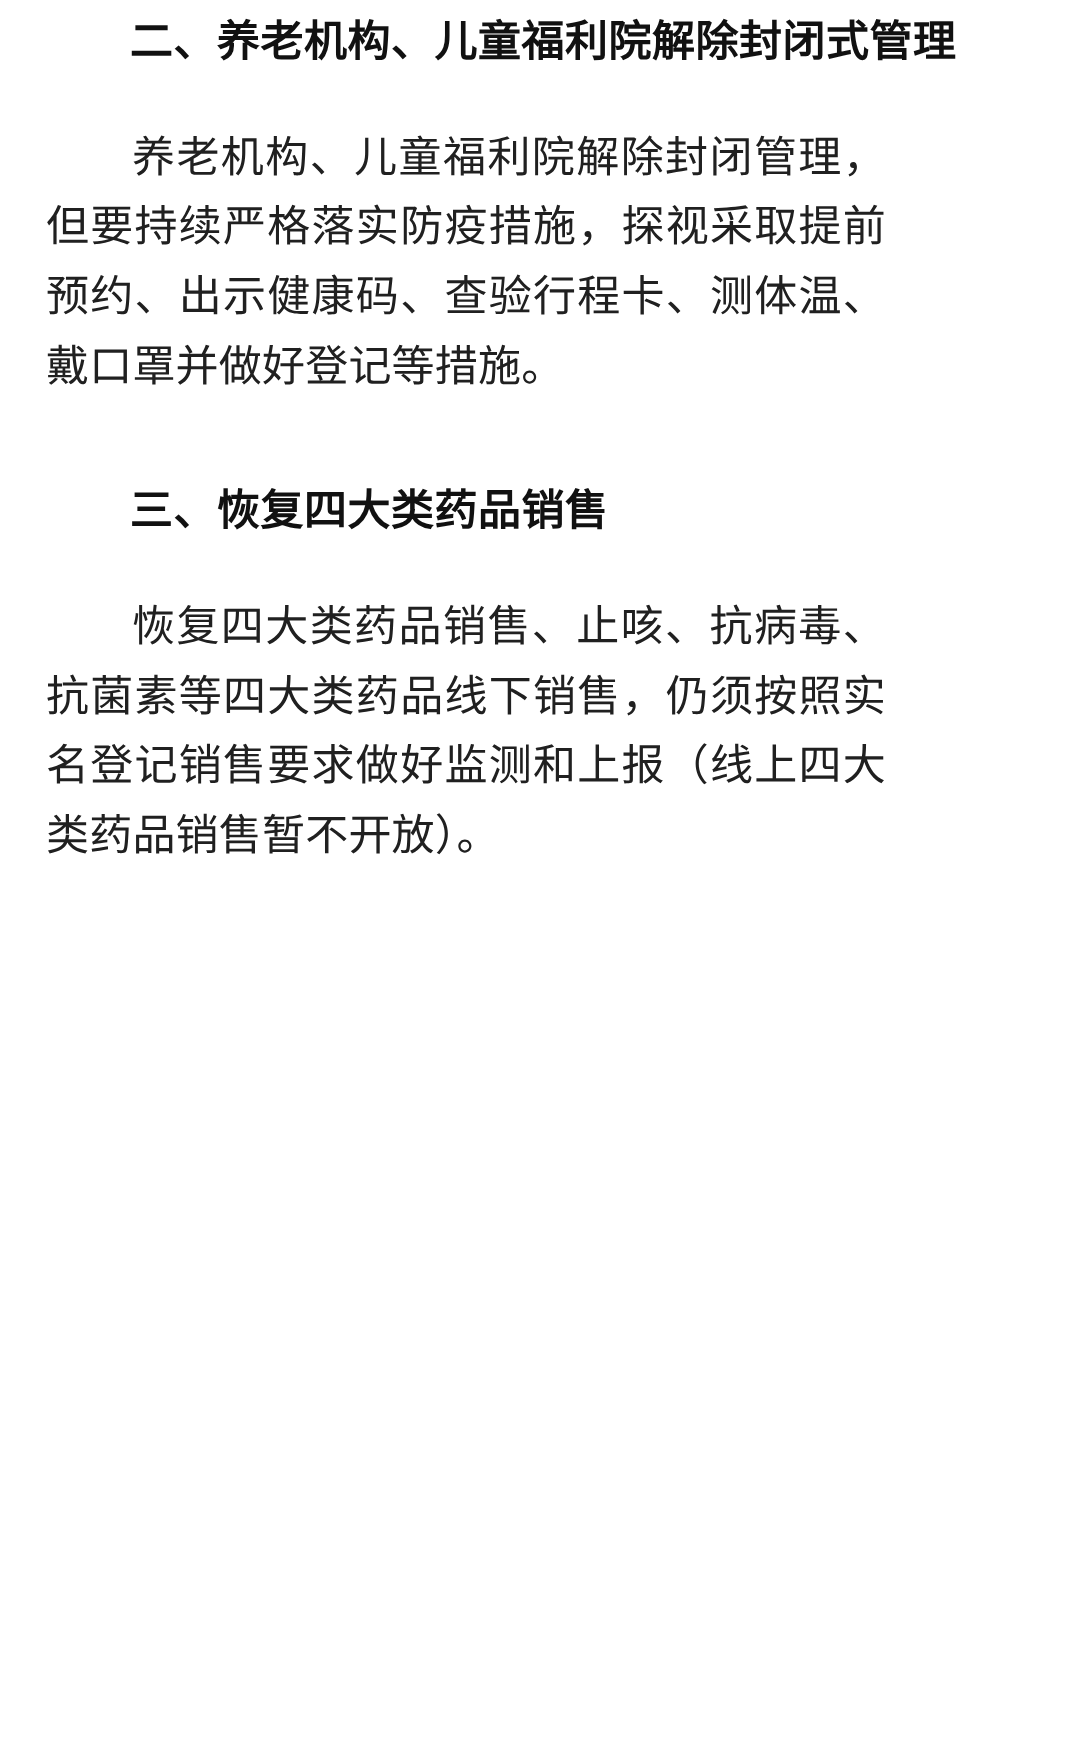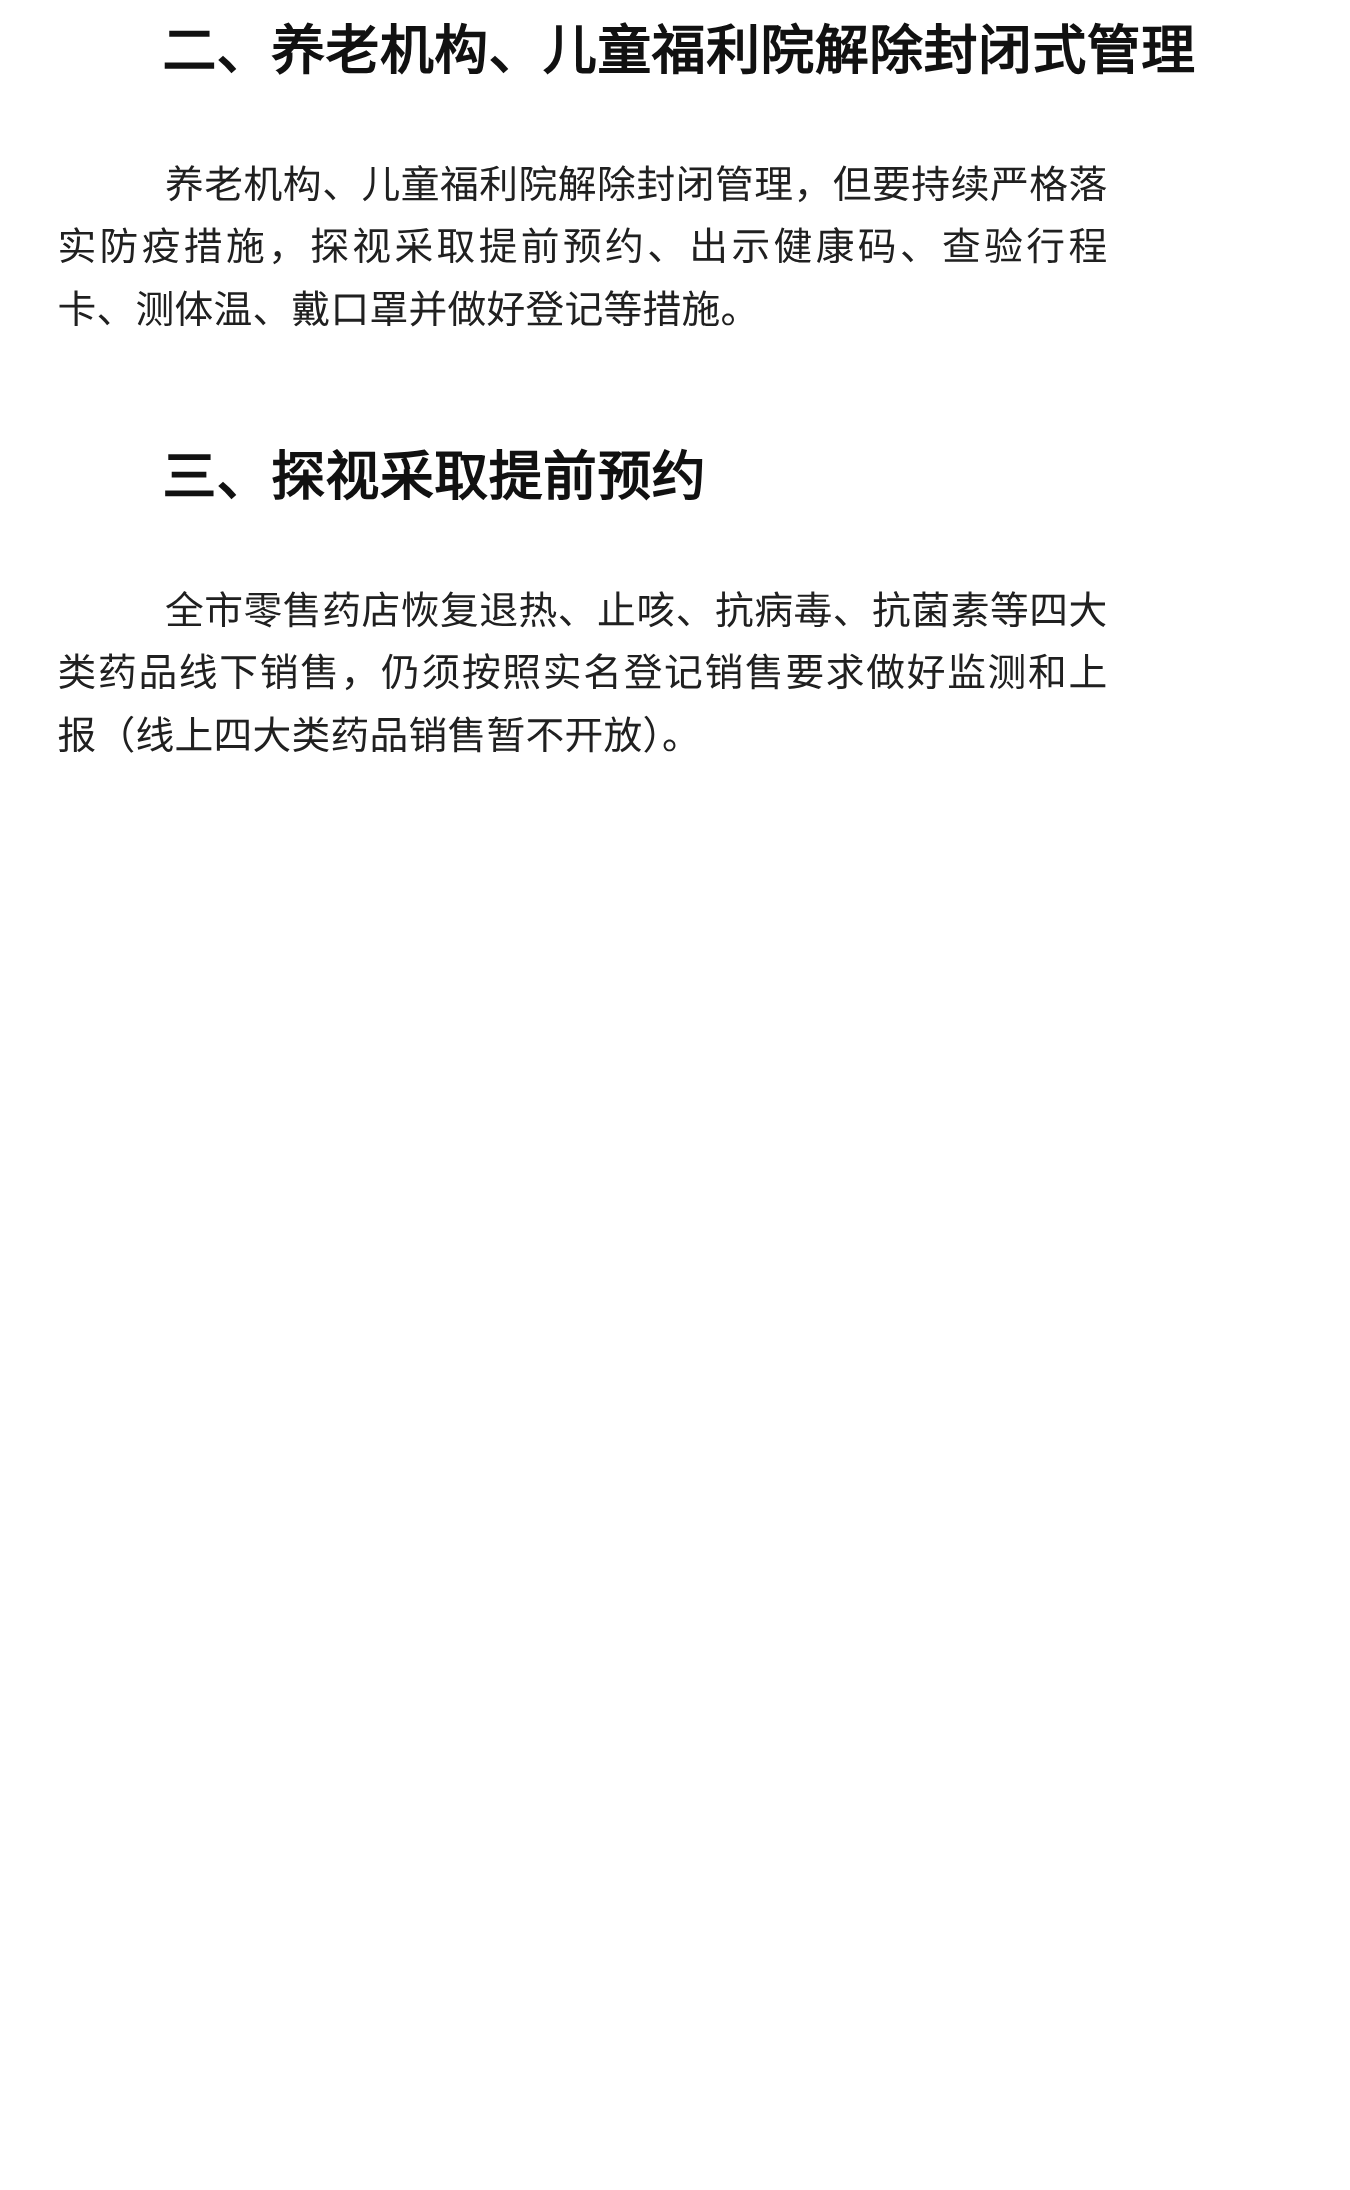--- a/index.html
+++ b/index.html
@@ -28,21 +28,21 @@
     font-size: 43px;
     line-height: 1.55;
     font-weight: 700;
     color: #111111;
     letter-spacing: 0.5px;
     margin: 0 0 0 0;
     padding-left: 84px;
     white-space: pre;
   }
   .para {
-    font-size: 31px;
+    font-size: 43px;
     line-height: 1.62;
     font-weight: 400;
     color: #202020;
     letter-spacing: 0.2px;
     text-align: justify;
     text-justify: inter-ideograph;
     margin: 0;
     text-indent: 86px;
   }
   .gap-after-heading { height: 48px; }
@@ -55,21 +55,21 @@
 
   <div class="doc-section">
     <h2 class="heading">二、养老机构、儿童福利院解除封闭式管理</h2>
     <div class="gap-after-heading"></div>
     <p class="para">养老机构、儿童福利院解除封闭管理，但要持续严格落实防疫措施，探视采取提前预约、出示健康码、查验行程卡、测体温、戴口罩并做好登记等措施。</p>
   </div>
 
   <div class="gap-after-para"></div>
 
   <div class="doc-section">
-    <h2 class="heading">三、探视采取提前预约</h2>
+    <h2 class="heading">三、恢复四大类药品销售</h2>
     <div class="gap-after-heading"></div>
-    <p class="para">全市零售药店恢复退热、止咳、抗病毒、抗菌素等四大类药品线下销售，仍须按照实名登记销售要求做好监测和上报（线上四大类药品销售暂不开放）。</p>
+    <p class="para">恢复四大类药品销售、止咳、抗病毒、抗菌素等四大类药品线下销售，仍须按照实名登记销售要求做好监测和上报（线上四大类药品销售暂不开放）。</p>
   </div>
 
   <div class="gap-after-para"></div>
 
 
 </div>
 
 </body></html>

